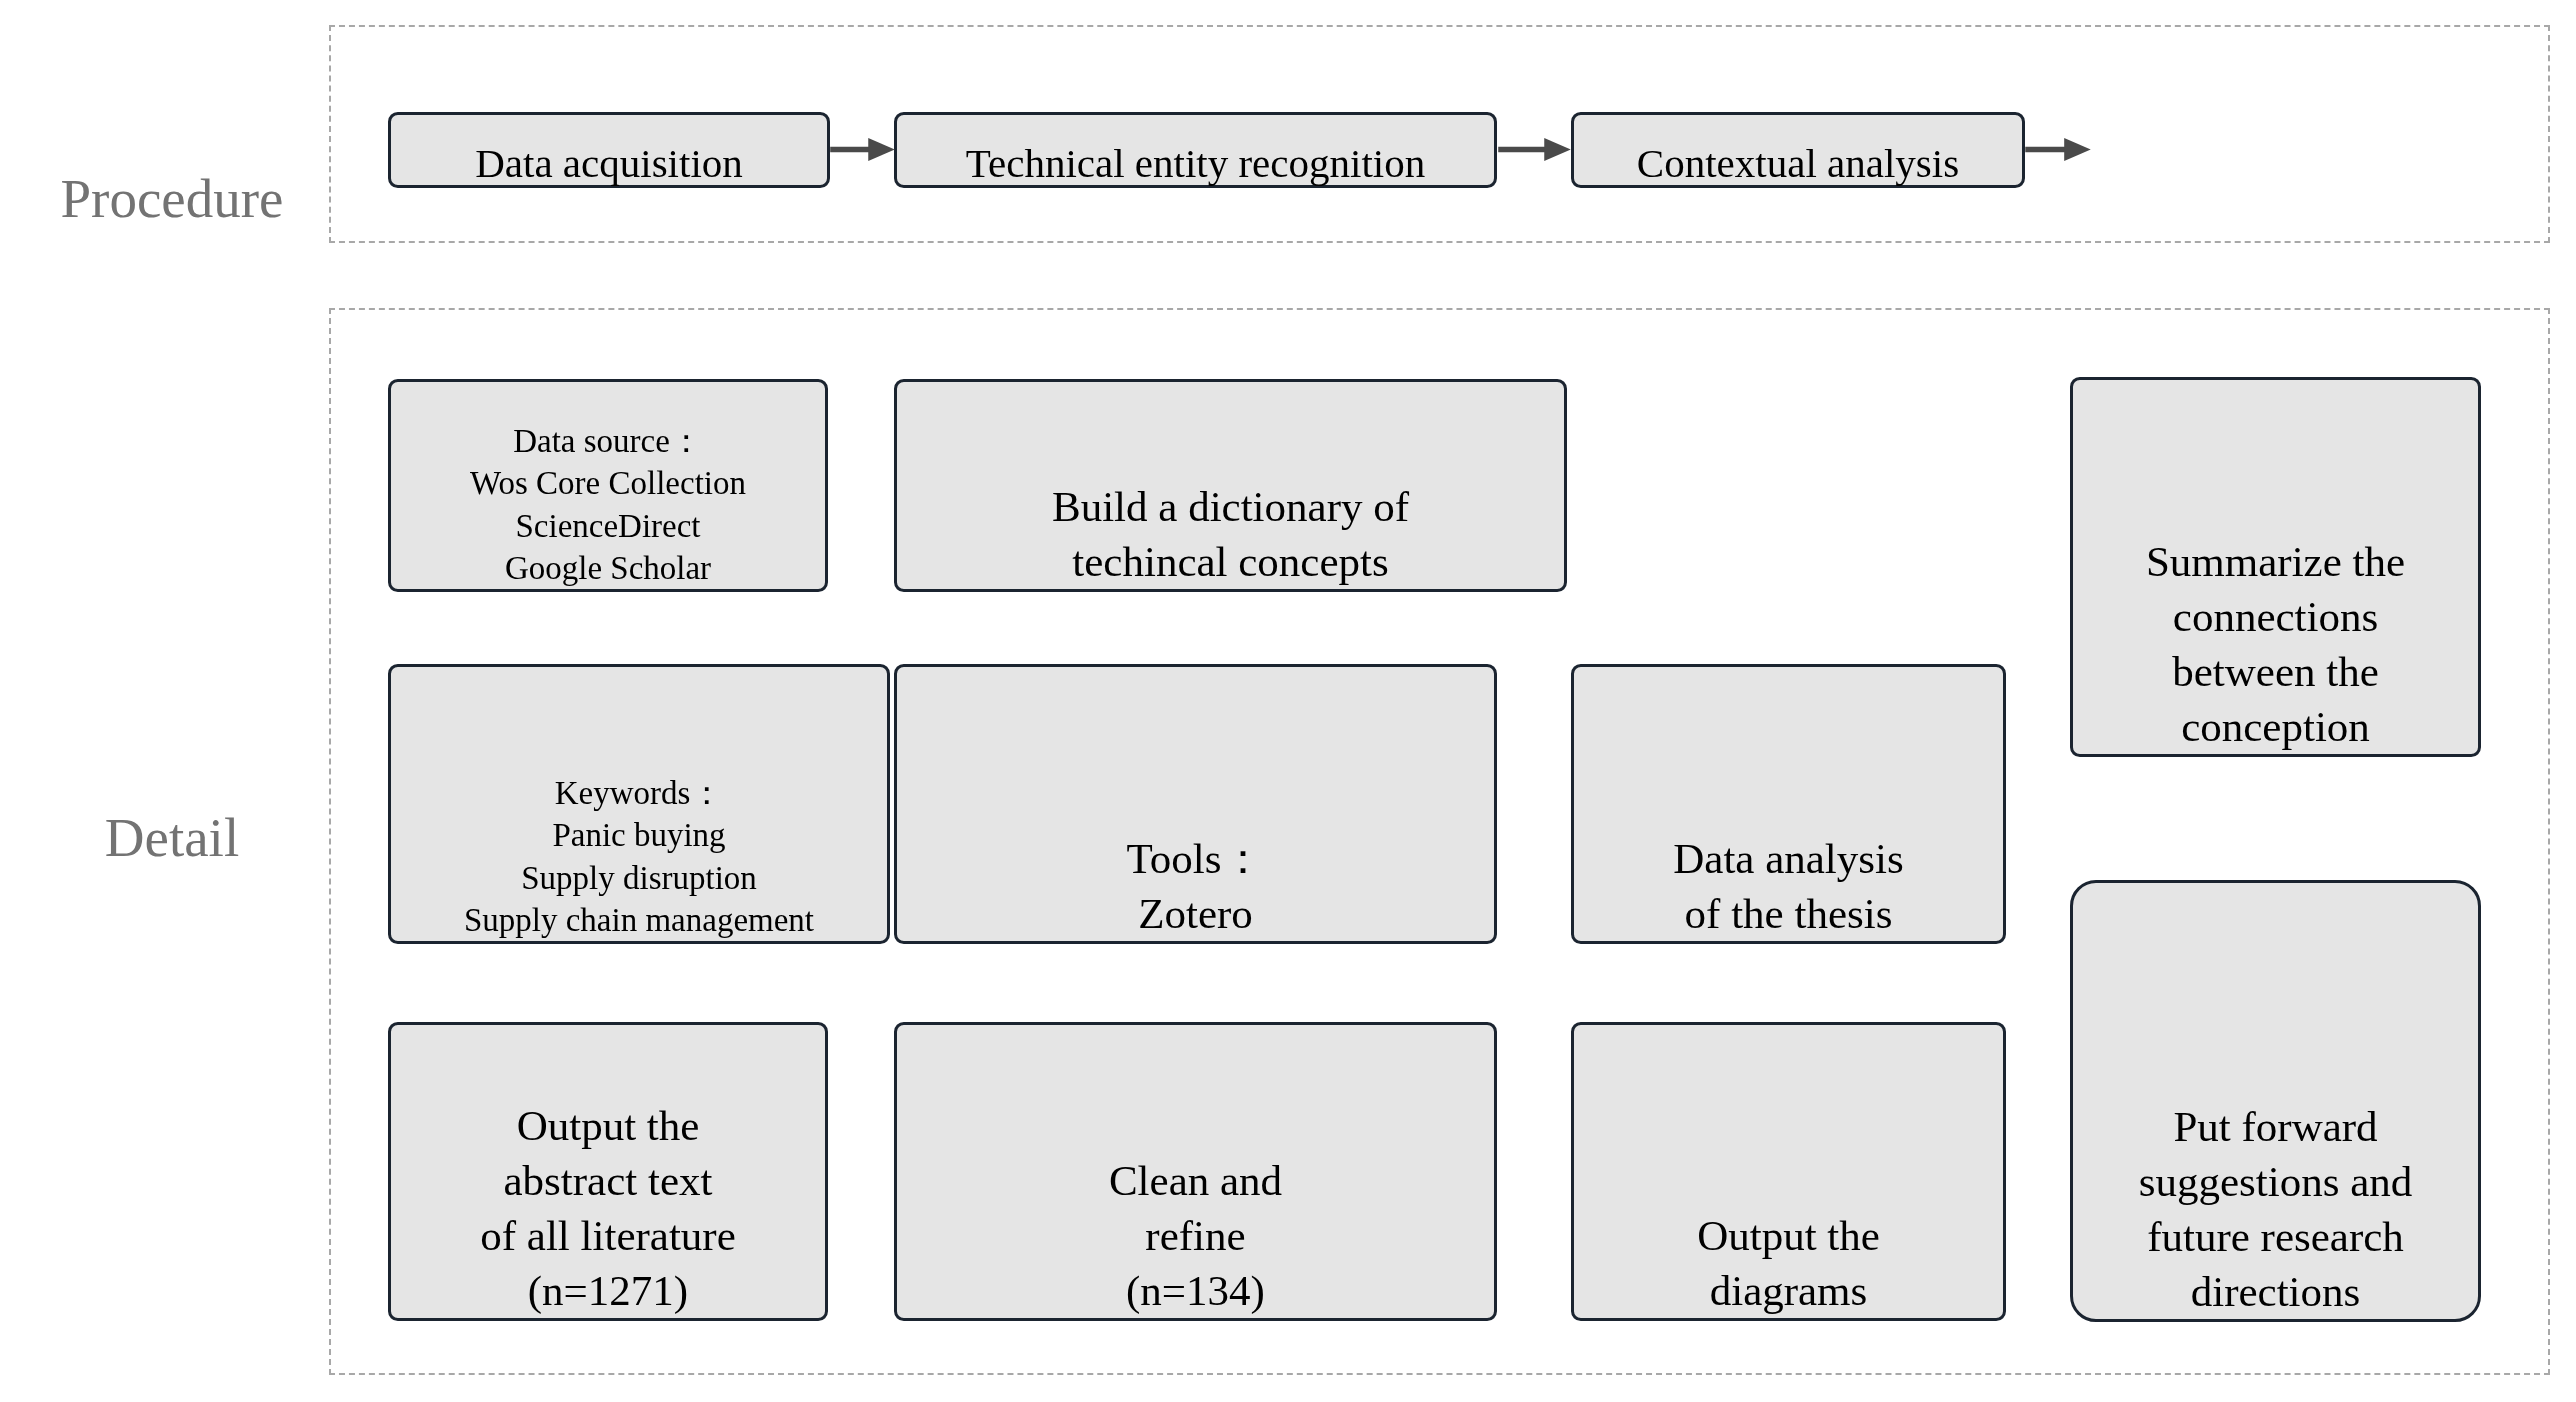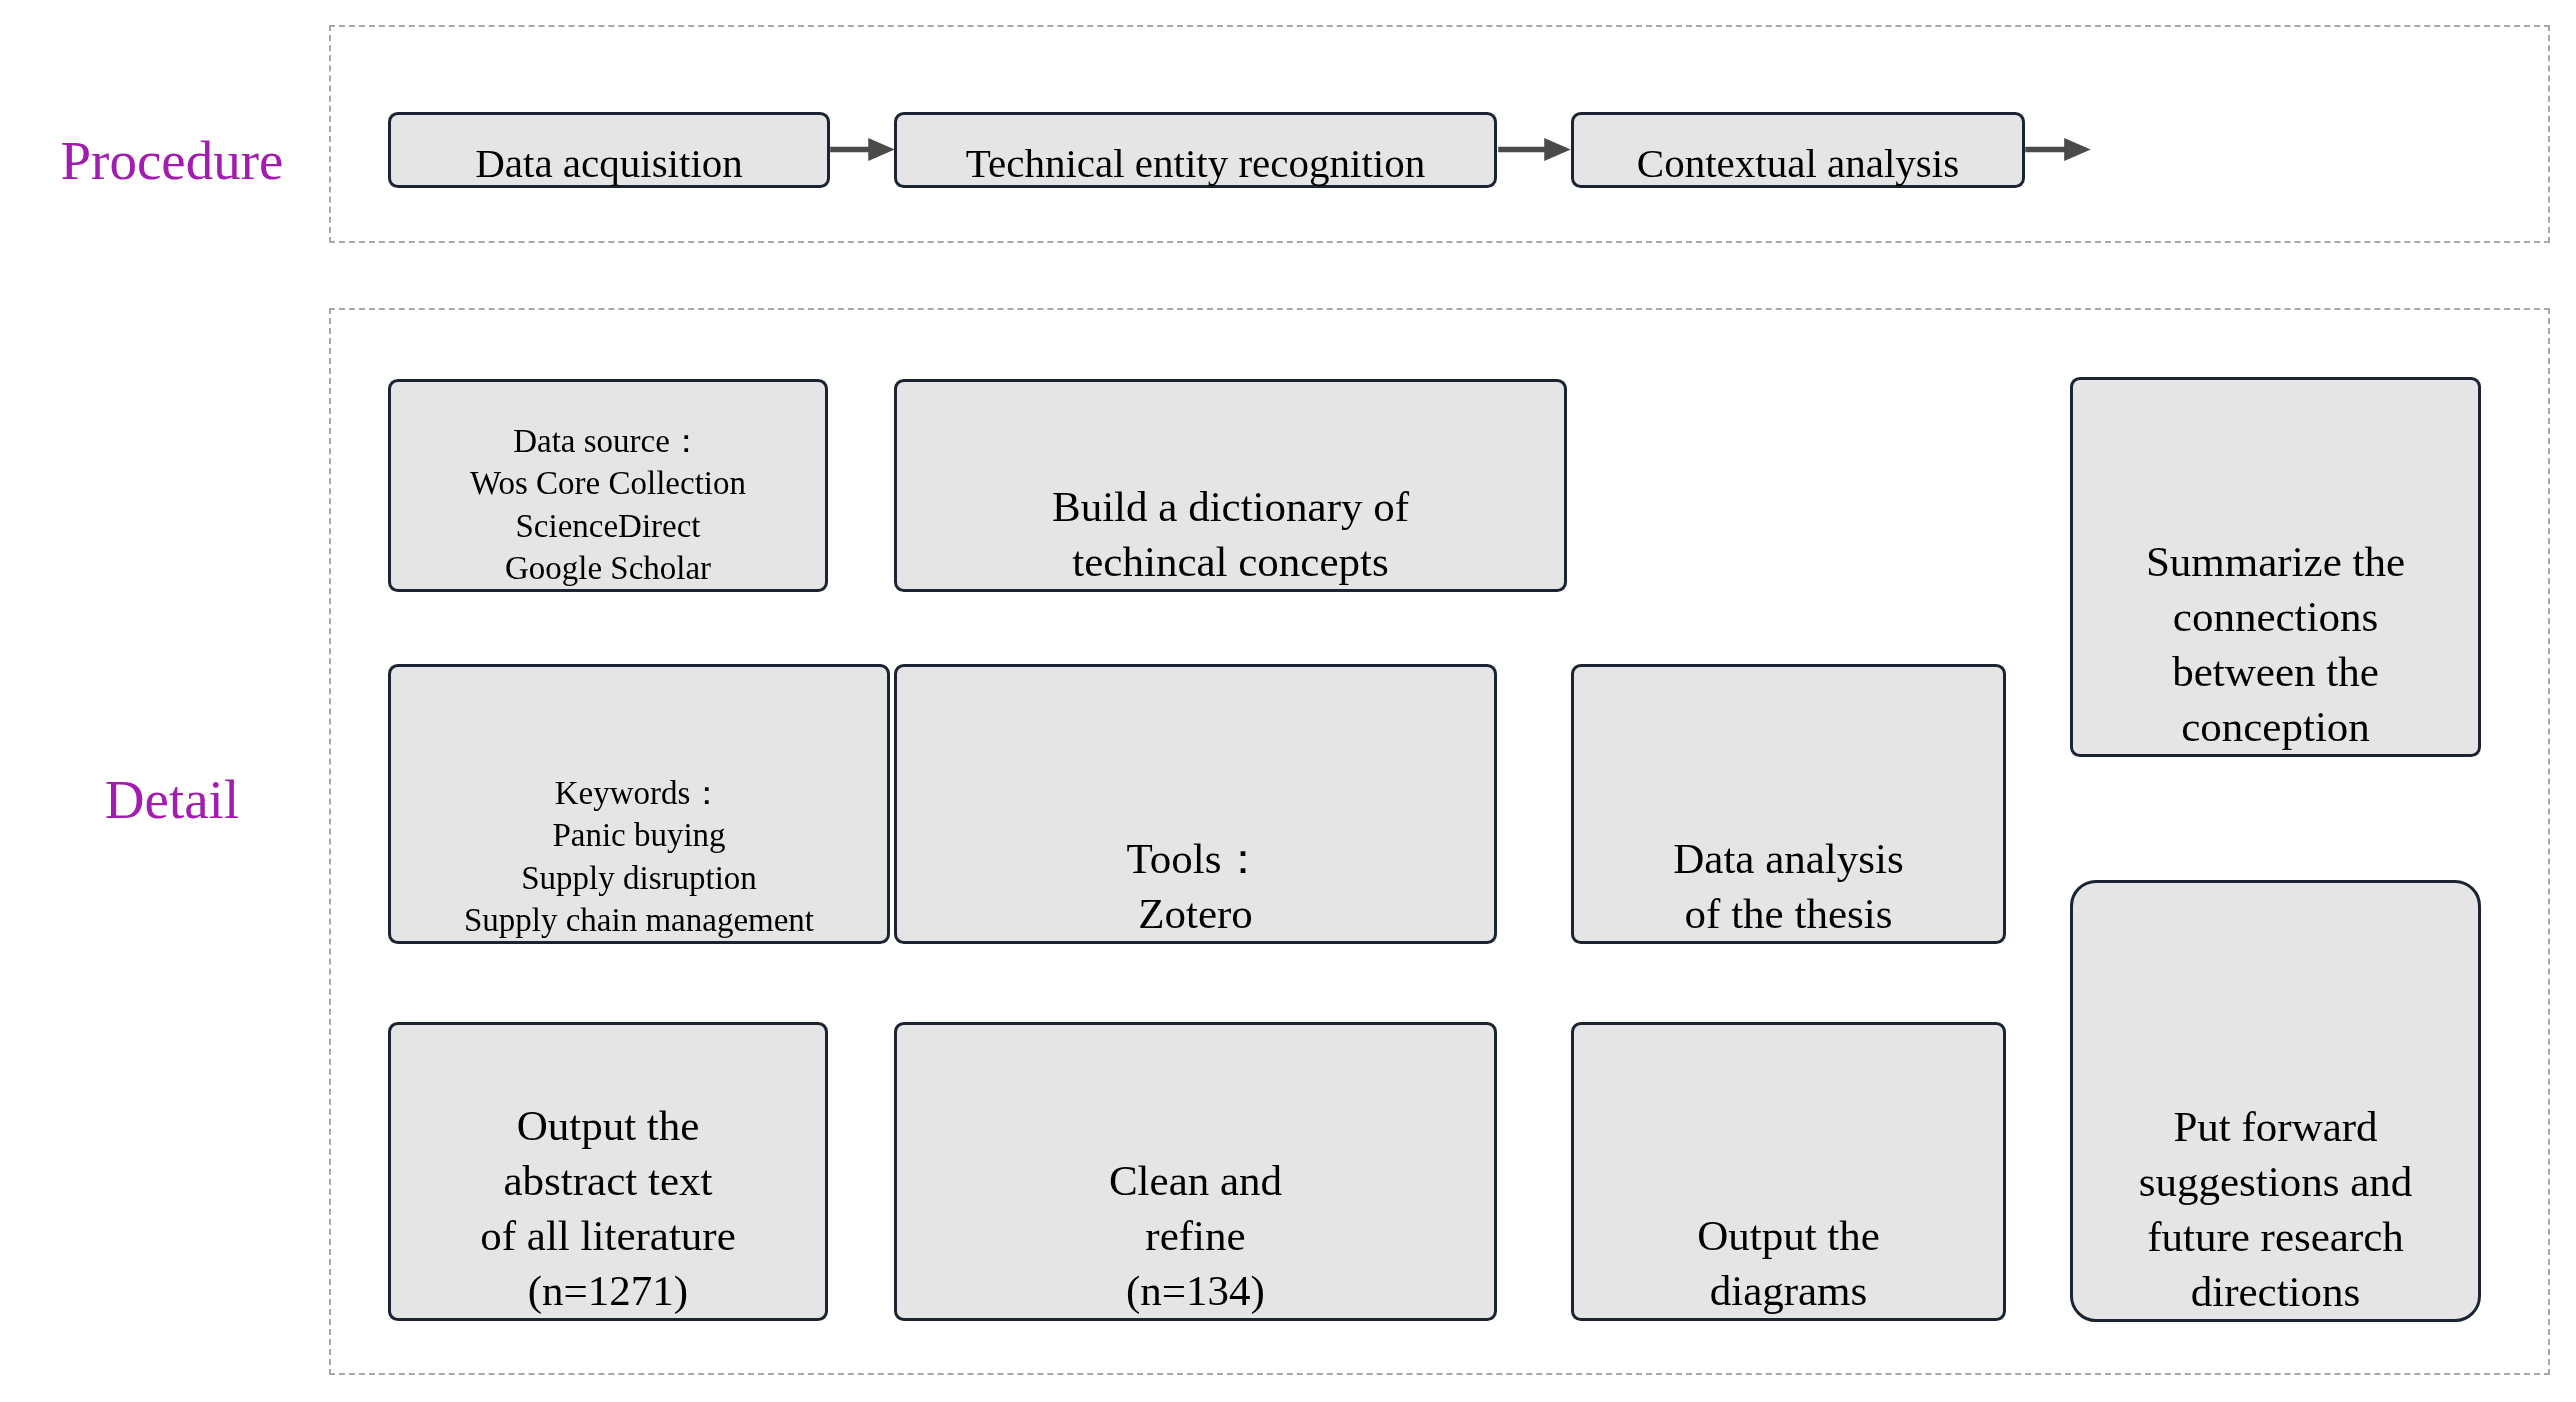--- a/index.html
+++ b/index.html
@@ -23,23 +23,24 @@
     border: 2.7px dashed #a8a8a8;
     background: transparent;
     box-sizing: border-box;
   }
 
   
   .row-label {
     position: absolute;
     font-size: 55px;
     line-height: 1;
-    color: #a21caf;
+    color: #737373;
     white-space: nowrap;
     text-align: center;
+    margin-top: 38px;
   }
 
   
   .node {
     position: absolute;
     box-sizing: border-box;
     border: 3.5px solid #1b2430;
     border-radius: 9.8px;
     background: #e5e5e5;
     display: flex;

